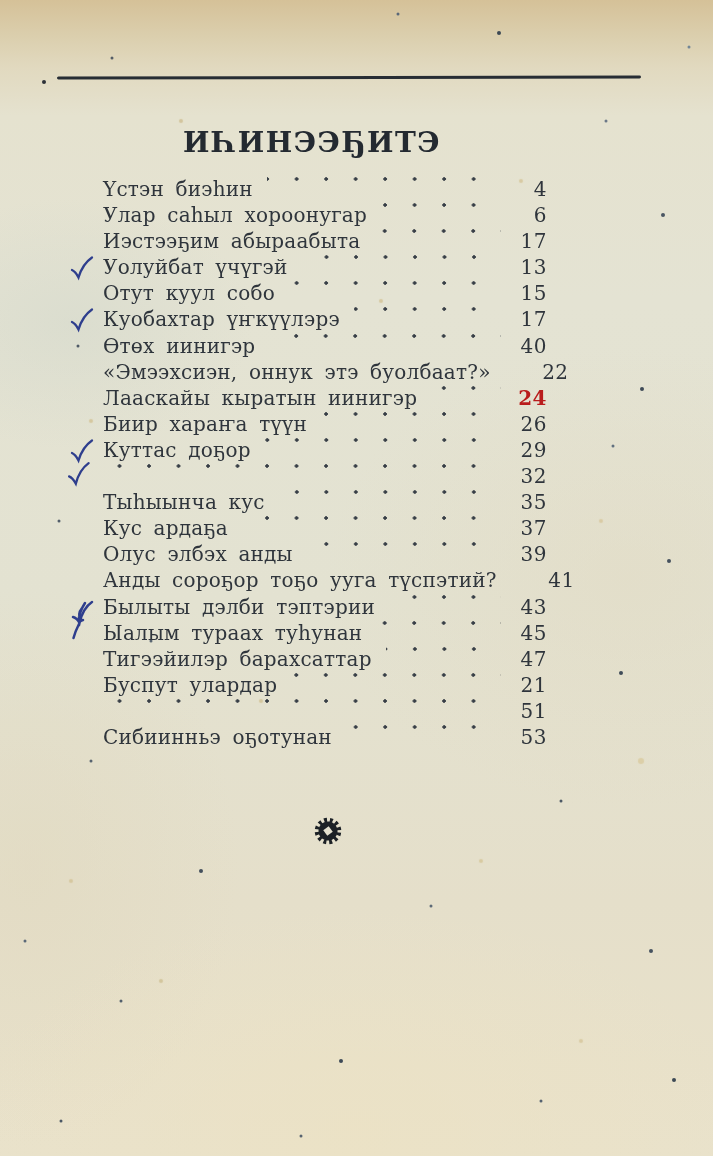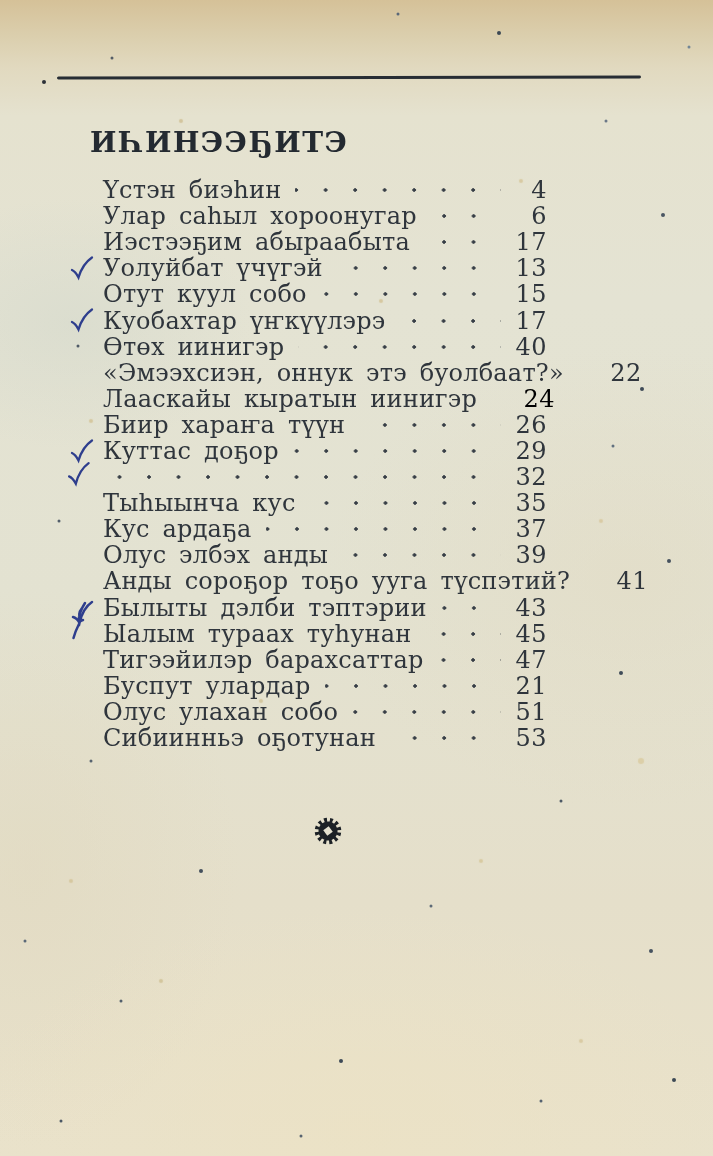--- a/index.html
+++ b/index.html
@@ -14,38 +14,38 @@
       radial-gradient(ellipse 300px 400px at 4% 75%, rgba(224,216,190,0.5), rgba(224,216,190,0) 70%),
       linear-gradient(180deg,#d5c198 0%,#dbcfae 3.2%,#e1d9bf 5.8%,#e5e2cf 10%,#e4e3d3 26%,#e3e2d1 52%,#e5dfca 78%,#e8e1ca 92%,#e9e2cb 100%);
   }
   .rule{
     position:absolute;left:57px;top:76px;width:584px;height:3px;
     background:#272d34;transform:rotate(-0.12deg);border-radius:2px;
   }
   .title{
     position:absolute;top:126px;left:103px;width:444px;margin:0;
     transform:translateX(-13px);
-    font-size:28px;font-weight:bold;letter-spacing:1.5px;
+    text-align:center;font-size:28px;font-weight:bold;letter-spacing:1.5px;
     color:#242a31;
   }
   .toc{
     position:absolute;left:103px;top:177px;width:444px;
   }
   .row{
-    position:relative;display:flex;align-items:center;height:26.1px;
-    font-size:24px;color:#2f353c;
+    position:relative;display:flex;align-items:flex-start;height:26.1px;
+    font-size:20px;color:#2f353c;
   }
   .label{white-space:nowrap;word-spacing:5px;letter-spacing:0.2px;}
   .leader{
     flex:1 1 auto;min-width:18px;height:4px;margin:0 10px 0 14px;
     background-image:radial-gradient(circle at 2px 2px,#373e46 1.5px,rgba(0,0,0,0) 1.9px);
     background-size:29.5px 4px;background-repeat:repeat-x;background-position:100% 0;
   }
   .pagenum{flex:0 0 36px;text-align:right;letter-spacing:0.5px;}
-  .row.boldpage .pagenum{font-weight:normal;color:#000000;}
+  .row.boldpage .pagenum{font-weight:bold;color:#b91c1c;}
   .mark{position:absolute;left:-33px;top:0;}
   .mark svg{display:block;}
   #toc .row:nth-child(5) .mark{top:-1px;transform:rotate(-3deg);}
   #toc .row:nth-child(7) .mark{top:1px;left:-36px;transform:rotate(9deg) scale(1.08);}
   #toc .row:nth-child(12) .mark{top:-3px;left:-36px;transform:rotate(-2deg);}
   #toc .row:nth-child(13) .mark{top:-6px;left:-36px;transform:rotate(4deg) scale(1.22);}
   #toc .row:nth-child(18) .mark{top:-8px;left:-34px;}
   .ornament{position:absolute;left:313px;top:815px;width:30px;height:32px;transform:rotate(8deg);}
   .specks,.fibers{position:absolute;left:0;top:0;width:2px;height:2px;border-radius:50%;background:transparent;}
   .specks{
@@ -213,21 +213,20 @@
     <span class="pagenum">47</span>
   </div>
     <div class="row">
 
     <span class="label">Буспут улардар</span>
     <span class="leader"></span>
     <span class="pagenum">21</span>
   </div>
     <div class="row">
 
-    <span class="label">Олус улахан собо</span>
     <span class="leader"></span>
     <span class="pagenum">51</span>
   </div>
     <div class="row">
 
     <span class="label">Сибиинньэ оҕотунан</span>
     <span class="leader"></span>
     <span class="pagenum">53</span>
   </div>
   </div>

